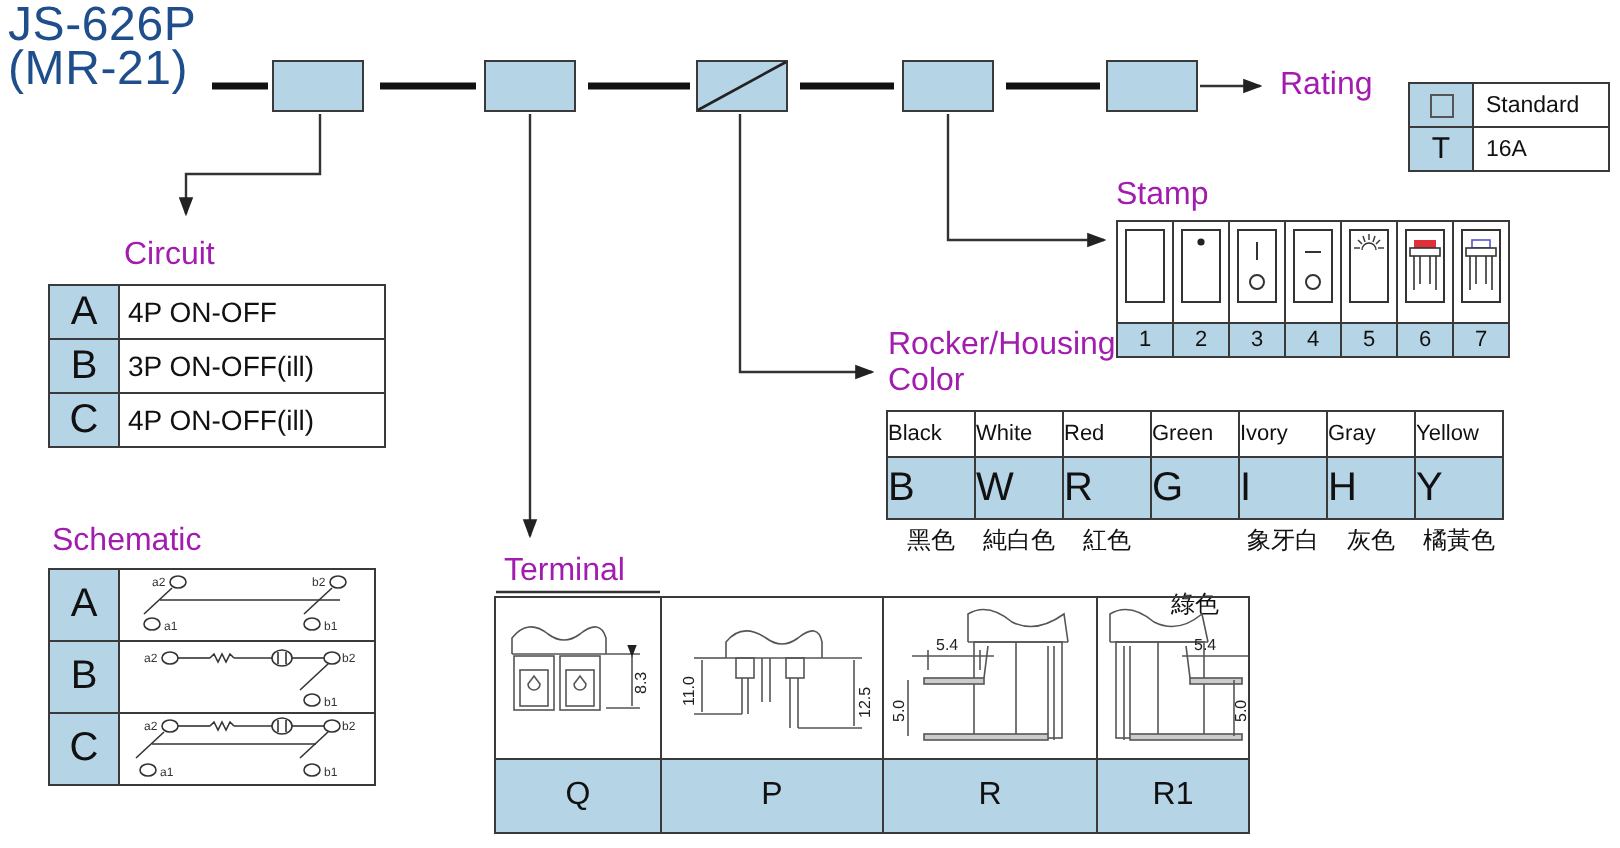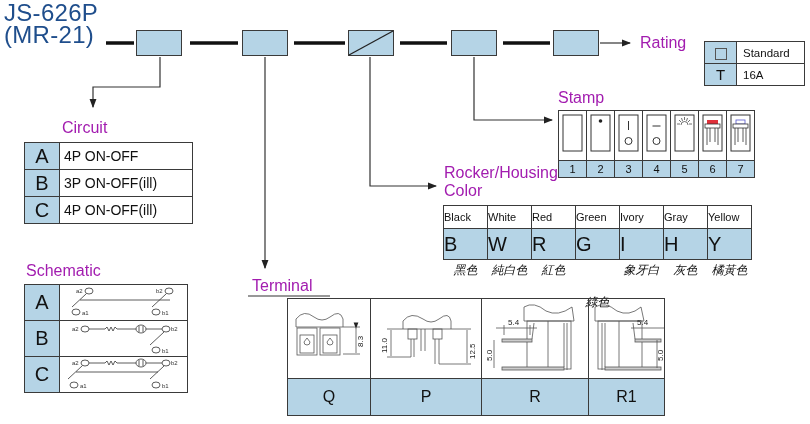--- a/index.html
+++ b/index.html
@@ -22,21 +22,21 @@
   .circuit .v { width: 128px; padding-left: 4px; font-size: 14px; }
   .schem td { height: 35px; }
   .schem .k { width: 34px; text-align: center; font-size: 20px; }
   .schem .v { width: 127px; position: relative; }
   .stamp td { text-align: center; }
   .stamp .img { width: 27px; height: 45px; }
   .stamp .num { height: 16px; font-size: 11px; }
   .color td { text-align: left; width: 43px; }
   .color .nm { height: 22px; font-size: 11px; }
   .color .cd { height: 30px; font-size: 20px; }
-  .cn { position: absolute; font-size: 12px; text-align: center; width: 43px; font-style: italic; }
+  .cn { position: absolute; font-size: 12px; text-align: center; width: 43px; }
   .term td { text-align: center; }
   .term .img { height: 75px; }
   .term .cd { height: 36px; font-size: 16px; }
 </style>
 </head>
 <body>
 
 <svg class="main" width="810" height="424">
   <defs>
     <marker id="arr" markerWidth="8" markerHeight="8" refX="7" refY="4" orient="auto">
@@ -295,21 +295,21 @@
   </table>
 <div class="cn" style="left:444px;top:262px;">黑色</div>
 <div class="cn" style="left:488px;top:262px;">純白色</div>
 <div class="cn" style="left:532px;top:262px;">紅色</div>
 <div class="cn" style="left:576px;top:262px;margin-top:32px;">綠色</div>
 <div class="cn" style="left:620px;top:262px;">象牙白</div>
 <div class="cn" style="left:664px;top:262px;">灰色</div>
 <div class="cn" style="left:708px;top:262px;">橘黃色</div>
 
 <div class="title" style="left:252px;top:277px;">Terminal</div>
-<table class="term" style="left:247px;top:298px;margin-left:40px;">
+<table class="term" style="left:247px;top:298px;">
   <tbody>
       <tr>
     <td class="img" style="width:82px;">
       <svg width="82" height="75" fill="none" stroke="#555" stroke-width="0.8" font-size="8" font-family="Liberation Sans, sans-serif">
         <path d="M8,28 L8,20 Q16,10 26,18 Q34,24 42,18 Q52,10 55,20 L55,28"></path>
         <line x1="8" y1="28" x2="55" y2="28"></line>
         <rect x="9" y="29" width="20" height="27"></rect>
             <rect x="12" y="36" width="14" height="18"></rect>
         <rect x="32" y="29" width="20" height="27"></rect>
             <rect x="35" y="36" width="14" height="18"></rect>

